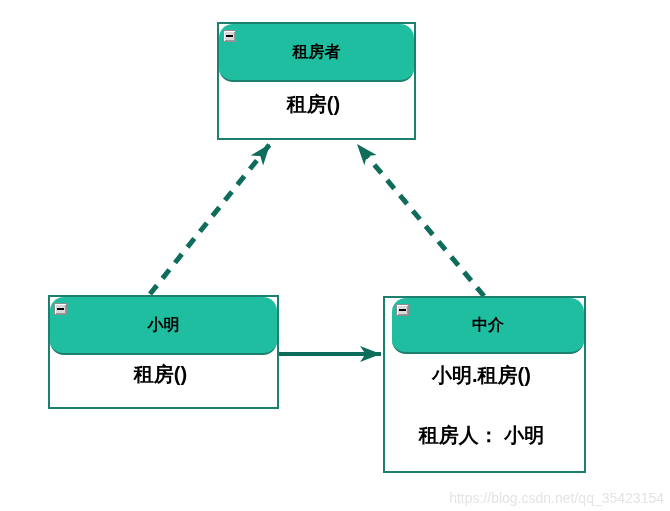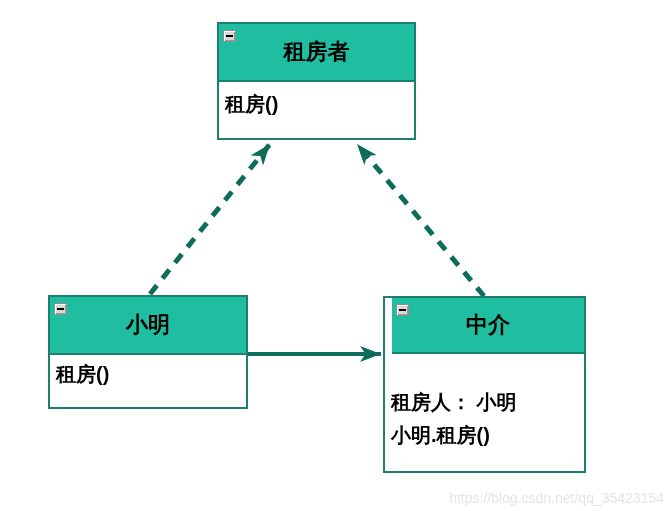--- a/index.html
+++ b/index.html
@@ -18,42 +18,42 @@
   .connectors{position:absolute;left:0;top:0;width:670px;height:511px;}
   .edge{stroke:var(--arrow);fill:none;}
   .edge.dashed{stroke-width:5;stroke-dasharray:11 9;}
   .edge.solid{stroke-width:4;}
   .arrowhead-shape{fill:var(--arrow);}
   .box{
     position:absolute;box-sizing:border-box;border:2px solid var(--box-border);
     background:#fff;display:flex;flex-direction:column;
   }
   .box-renter{left:217px;top:22px;width:199px;height:118px;}
-  .box-xiaoming{left:48px;top:295px;width:200px;height:114px;}
+  .box-xiaoming{left:48px;top:295px;width:231px;height:114px;}
   .box-agent{left:383px;top:296px;width:203px;height:177px;}
   .box-header{
     position:relative;background:var(--header-fill);
     border-bottom:2px solid var(--box-border);
     display:flex;align-items:center;justify-content:center;
-    color:var(--text);font-weight:bold;font-size:22px;flex:0 0 auto;
+    color:var(--text);font-weight:bold;font-size:16px;flex:0 0 auto;border-radius:14px;
   }
   .box-renter .box-header,.box-xiaoming .box-header{height:56px;}
   .box-agent .box-header{height:54px;margin-left:7px;}
   .minus-btn{
     position:absolute;left:4px;top:6px;width:13px;height:12px;
     background:#d9d9d9;border:1px solid #8f8f8f;box-sizing:border-box;
     box-shadow:inset 1px 1px 0 #ffffff, inset -1px -1px 0 #9a9a9a;
     display:flex;align-items:center;justify-content:center;cursor:pointer;
   }
   .minus-glyph{display:block;width:7px;height:2px;background:#000;}
   .box-body{
     flex:1 1 auto;background:#fff;color:var(--text);
     font-weight:bold;font-size:20px;text-align:left;
   }
-  .body-line{line-height:24px;margin:0;padding:0 12px 0 6px;}
+  .body-line{line-height:24px;margin:0;padding:0 12px 0 6px;text-align:center;}
   .box-renter .body-line{margin-top:10px;}
   .box-xiaoming .body-line{margin-top:7px;}
   .box-agent .body-line-1{margin-top:9px;}
   .box-agent .body-line-2{margin-top:36px;}
   .watermark{
     position:absolute;right:6px;bottom:5px;
     color:var(--watermark);font-size:14px;font-weight:normal;white-space:nowrap;
   }
 </style>
 </head>
@@ -97,20 +97,20 @@
   </div>
 
   <div class="box box-agent">
     <div class="box-header">
       <span class="minus-btn">
         <span class="minus-glyph"></span>
       </span>
       <span class="box-title">中介</span>
     </div>
     <div class="box-body">
+      <div class="body-line body-line-1">小明.租房()</div>
       <div class="body-line body-line-2">租房人： 小明</div>
-      <div class="body-line body-line-1">小明.租房()</div>
     </div>
   </div>
 
   <div class="watermark">https://blog.csdn.net/qq_35423154</div>
 
 </div>
 
 </body></html>

